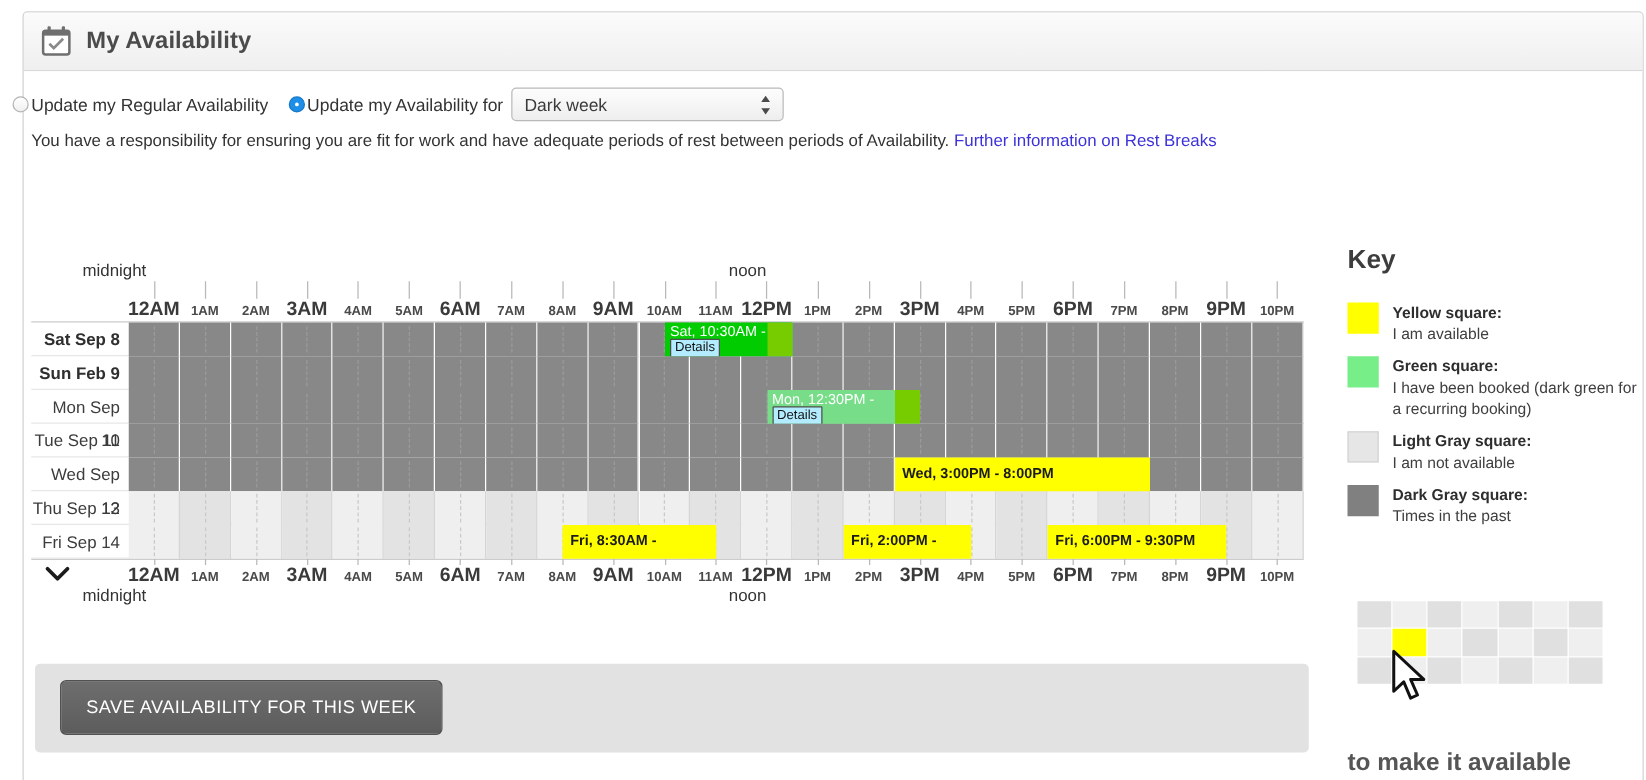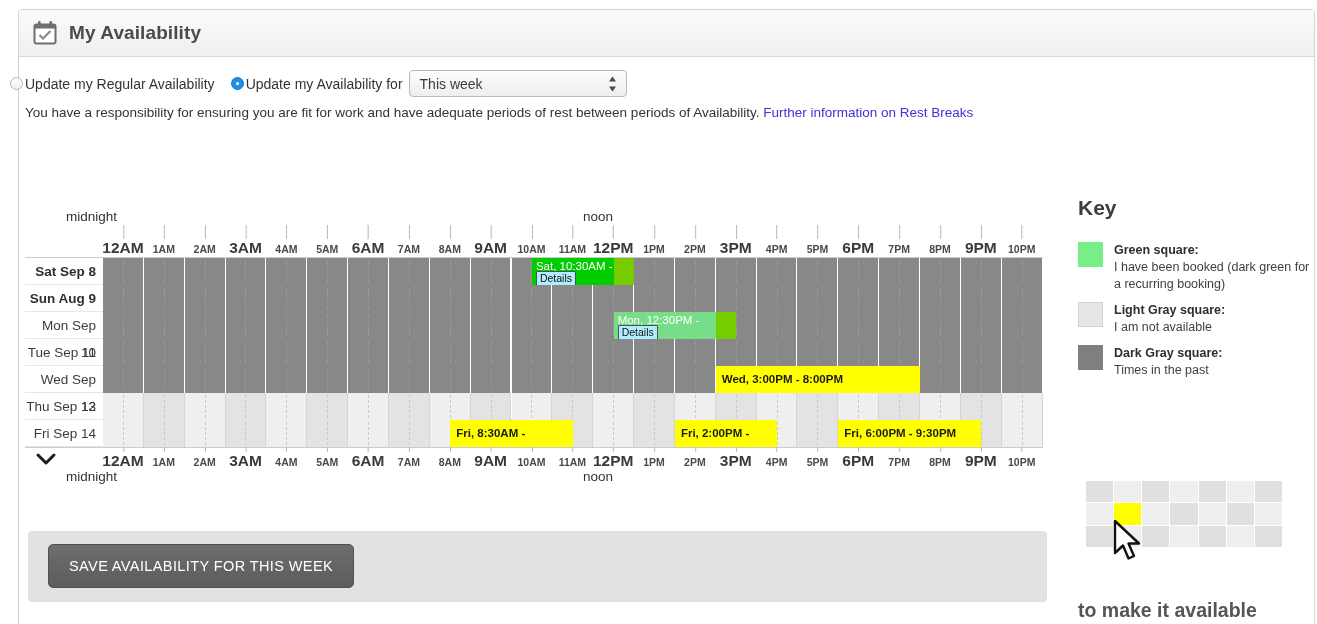--- a/index.html
+++ b/index.html
@@ -338,21 +338,21 @@
       <span class="panel-title">My Availability</span>
     </div>
   </div>
 
   <div class="options-row">
     <span class="radio"></span>
     <span class="radio-label">Update my Regular Availability</span>
     <span class="radio on"></span>
     <span class="radio-label tight">Update my Availability for</span>
     <span class="select-box">
-      <span>This week</span>
+      <span>Dark week</span>
       <span class="select-arrows">
         <svg width="9" height="17" viewBox="0 0 9 17">
           <path d="M4.5 1 L8 6 L1 6 Z" fill="#4a4a4a"></path>
           <path d="M4.5 16 L8 11 L1 11 Z" fill="#4a4a4a"></path>
         </svg>
       </span>
     </span>
   </div>
 
   <div class="rest-note">
@@ -415,21 +415,21 @@
         <div class="tick minor" style="left: 694.45px;"><span class="vline"></span><span class="lbl">5PM</span></div>
         <div class="tick major" style="left: 735.3px;"><span class="vline"></span><span class="lbl">6PM</span></div>
         <div class="tick minor" style="left: 776.15px;"><span class="vline"></span><span class="lbl">7PM</span></div>
         <div class="tick minor" style="left: 817px;"><span class="vline"></span><span class="lbl">8PM</span></div>
         <div class="tick major" style="left: 857.85px;"><span class="vline"></span><span class="lbl">9PM</span></div>
         <div class="tick minor" style="left: 898.7px;"><span class="vline"></span><span class="lbl">10PM</span></div>
       </div>
 
     <div class="daylabels" id="daylabels">
         <div class="daylabel bold">Sat Sep 8</div>
-        <div class="daylabel bold">Sun Aug 9</div>
+        <div class="daylabel bold">Sun Feb 9</div>
         <div class="daylabel">Mon Sep 10</div>
         <div class="daylabel">Tue Sep 11</div>
         <div class="daylabel">Wed Sep 12</div>
         <div class="daylabel">Thu Sep 13</div>
         <div class="daylabel">Fri Sep 14</div>
       </div>
     <div class="grid" id="grid">
         <div class="row past">
           <div class="cell" style="left: 0px; width: 40.85px;"></div>
           <div class="cell alt" style="left: 40.85px; width: 40.85px;"></div>
@@ -621,20 +621,24 @@
   </div>
 
   <div class="savebar">
     <div class="save-btn">SAVE AVAILABILITY FOR THIS WEEK</div>
   </div>
 
   <div class="key">
     <div class="key-title">Key</div>
     <div id="key-items">
         <div class="key-item">
+          <span class="swatch sw-yellow"></span>
+          <span class="key-text"><b>Yellow square:</b><div>I am available</div></span>
+        </div>
+        <div class="key-item">
           <span class="swatch sw-green"></span>
           <span class="key-text"><b>Green square:</b><div>I have been booked (dark green for a recurring booking)</div></span>
         </div>
         <div class="key-item">
           <span class="swatch sw-lgray"></span>
           <span class="key-text"><b>Light Gray square:</b><div>I am not available</div></span>
         </div>
         <div class="key-item">
           <span class="swatch sw-dgray"></span>
           <span class="key-text"><b>Dark Gray square:</b><div>Times in the past</div></span>

